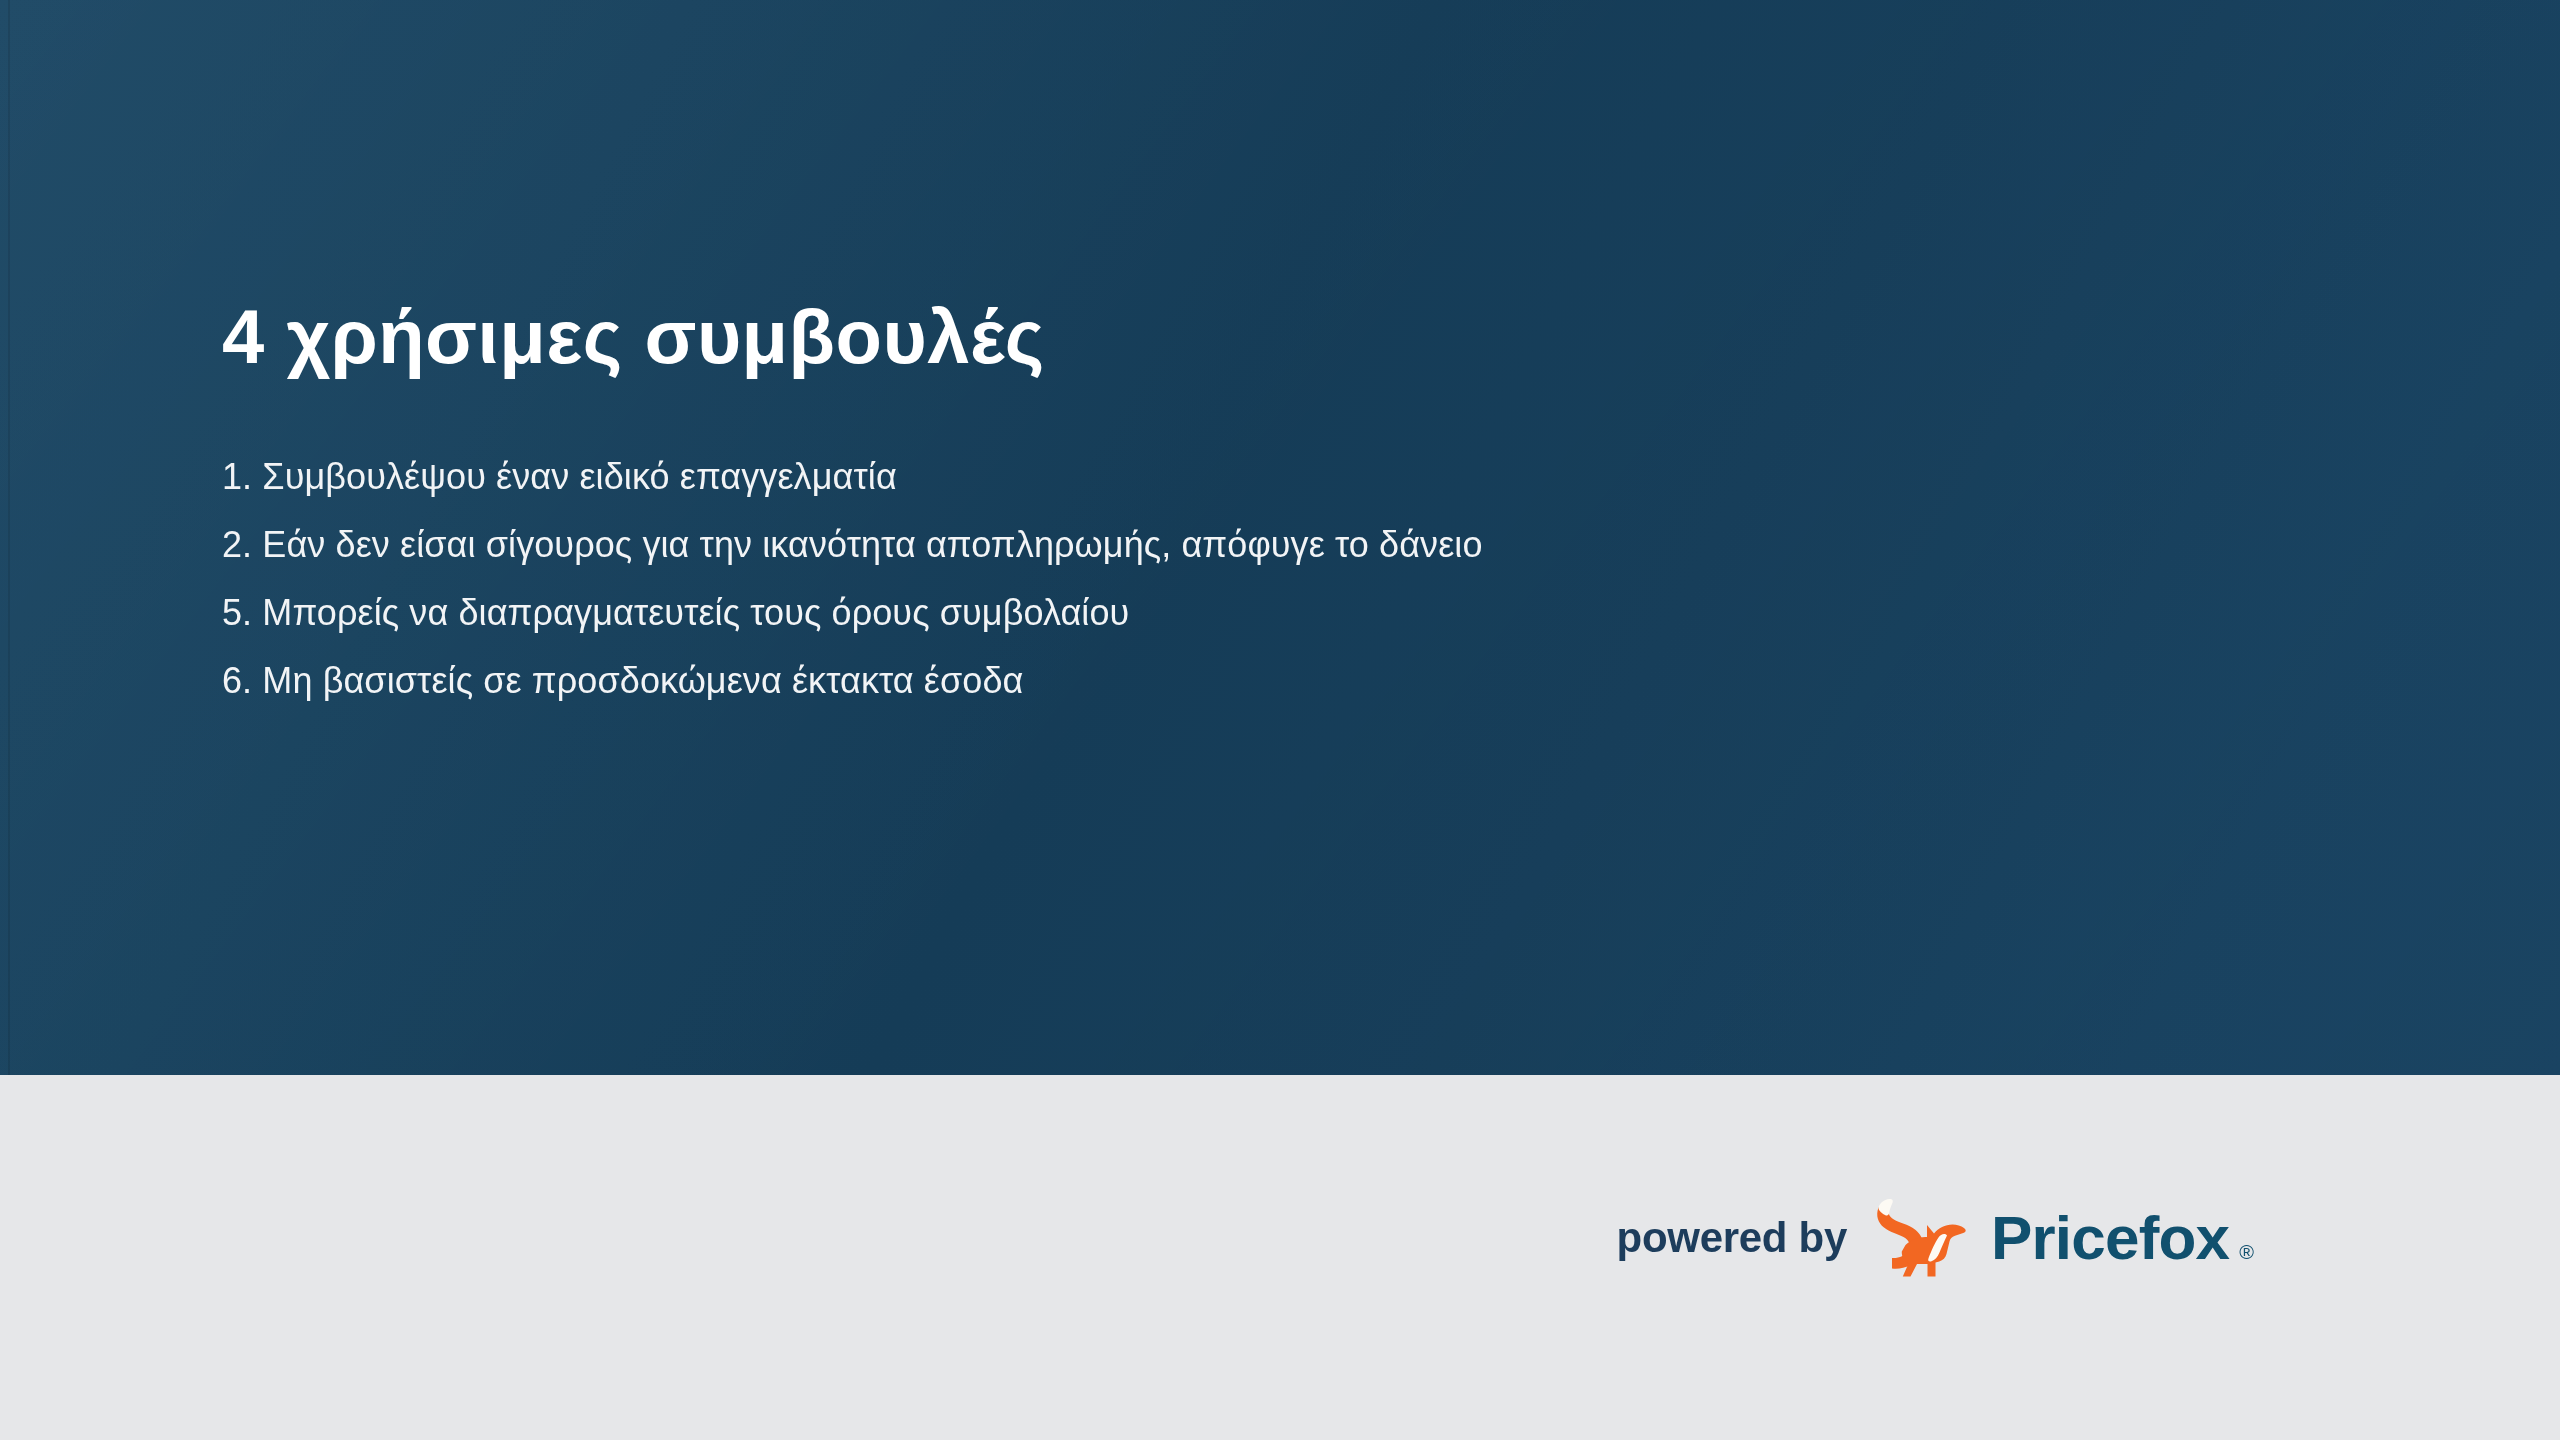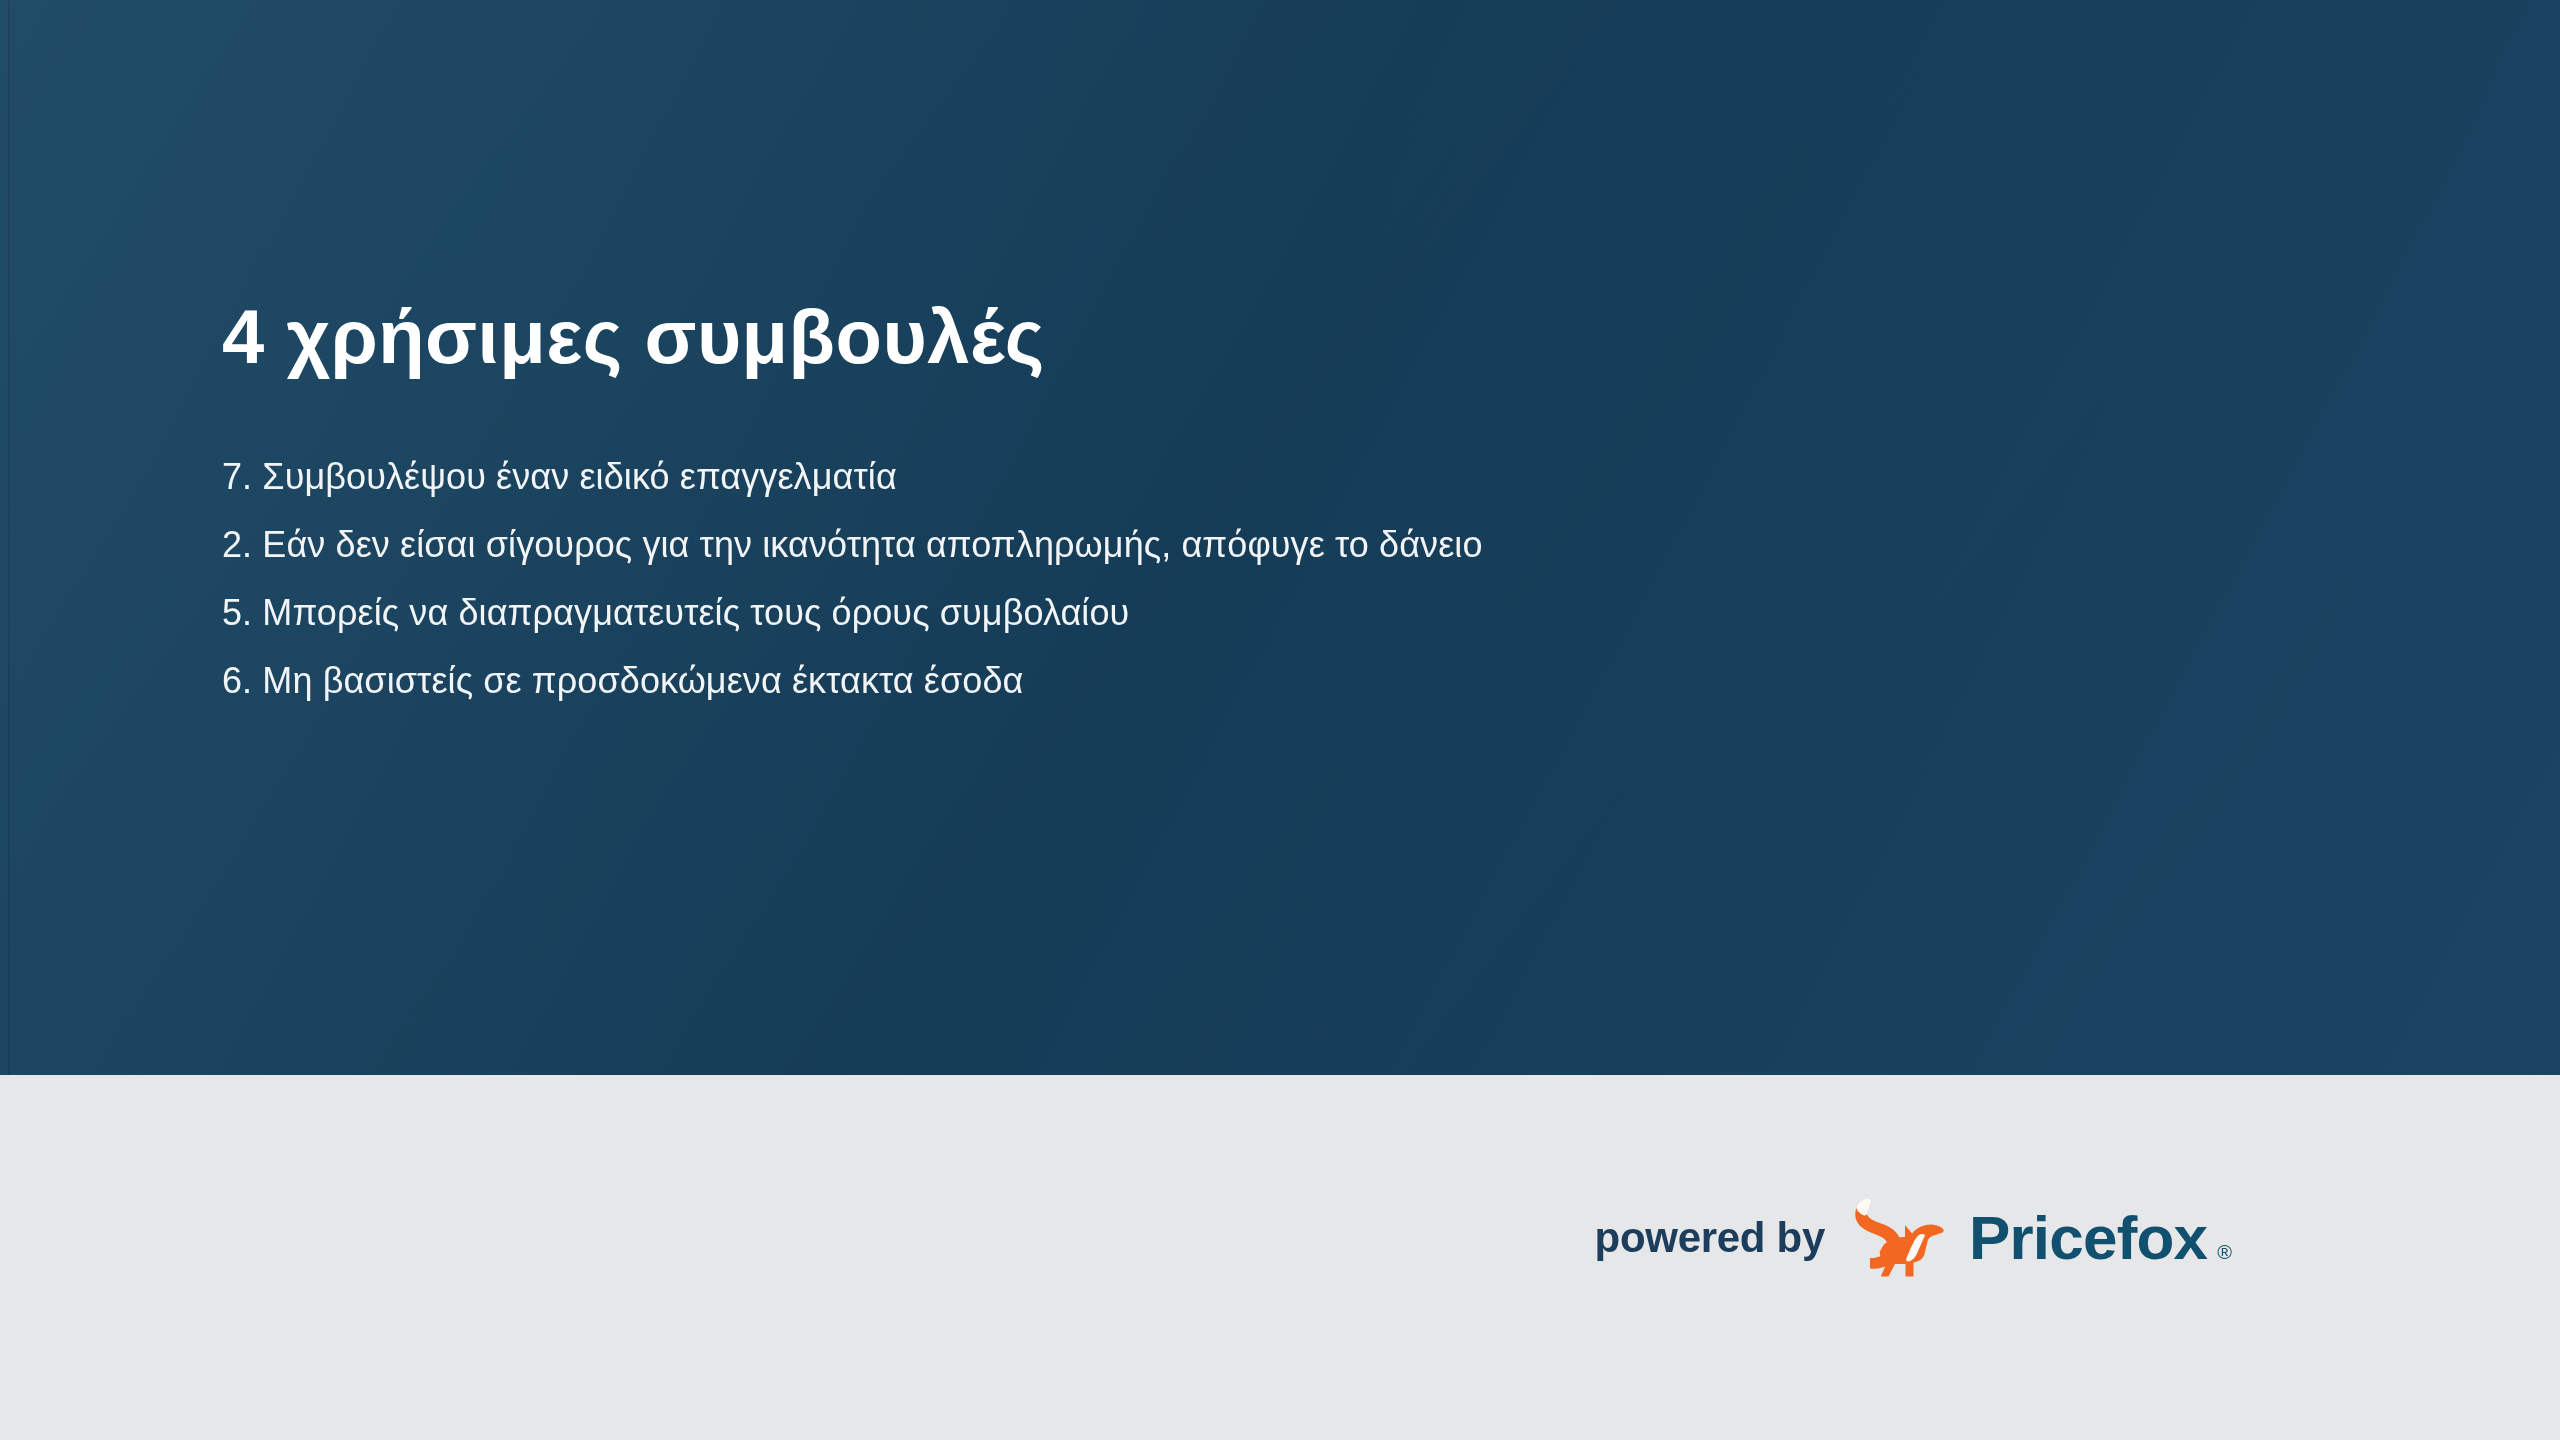--- a/index.html
+++ b/index.html
@@ -108,21 +108,21 @@
     position: absolute;
     left: 0;
     top: 1075px;
     width: 2560px;
     height: 365px;
     background: #e6e7e9;
   }
 
   .logo-lockup {
     position: absolute;
-    right: 328px;
+    right: 306px;
     top: 118px;
     display: flex;
     align-items: center;
     gap: 18px;
     height: 90px;
   }
   .powered-by {
     font-size: 42px;
     font-weight: bold;
     color: #1d3d5c;
@@ -161,21 +161,21 @@
 
   <div class="panel">
     <div class="panel-seam"></div>
   </div>
 
   <div class="panel-inner">
 
     <h1 class="slide-title">4 χρήσιμες συμβουλές</h1>
 
     <ul class="tips">
-      <li class="tip-item">7. Συμβουλέψου έναν ειδικό επαγγελματία</li>
+      <li class="tip-item">1. Συμβουλέψου έναν ειδικό επαγγελματία</li>
       <li class="tip-item">2. Εάν δεν είσαι σίγουρος για την ικανότητα αποπληρωμής, απόφυγε το δάνειο</li>
       <li class="tip-item">5. Μπορείς να διαπραγματευτείς τους όρους συμβολαίου</li>
       <li class="tip-item">6. Μη βασιστείς σε προσδοκώμενα έκτακτα έσοδα</li>
     </ul>
 
   </div>
 
   <div class="footer">
 
     <div class="logo-lockup">

